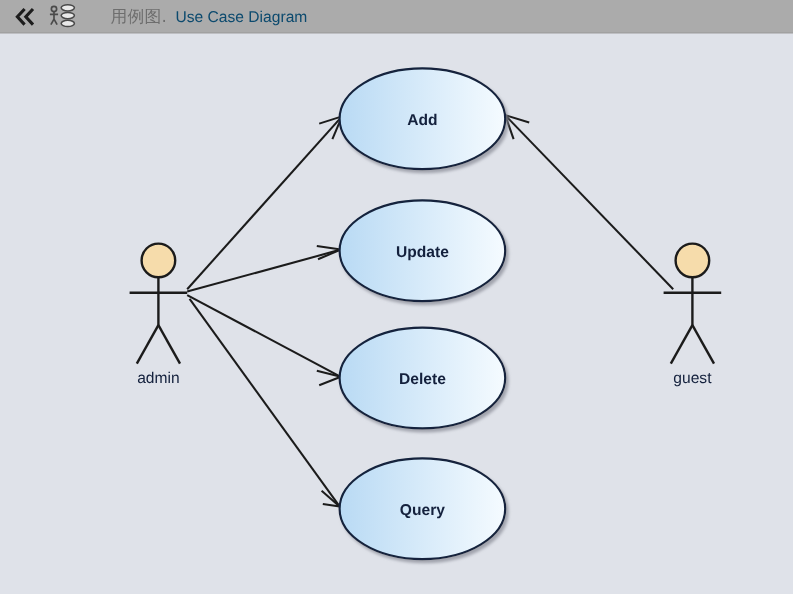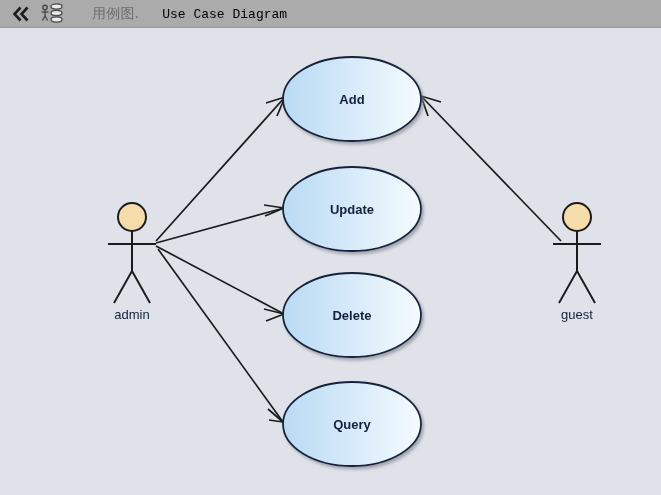--- a/index.html
+++ b/index.html
@@ -50,33 +50,32 @@
     width: 26px;
     height: 26px;
     margin-left: 4px;
   }
 
   #title-wrap {
     margin-left: 28px;
     display: flex;
     align-items: baseline;
     white-space: nowrap;
-    gap: 16px;
   }
   #title-cn {
     font-size: 14px;
     color: #6e6e6e;
     font-family: "DejaVu Sans", sans-serif;
     letter-spacing: 0.2px;
   }
   #title-en {
     font-size: 13px;
-    color: #000000;
+    color: #0c4a6e;
     margin-left: 7px;
-    font-family: Liberation Mono, monospace;
+    font-family: Liberation Sans, sans-serif;
   }
 
   
   #canvas {
     position: absolute;
     left: 0;
     top: 28px;
     width: 661px;
     height: 332px;
     background: #dfe2e9;

